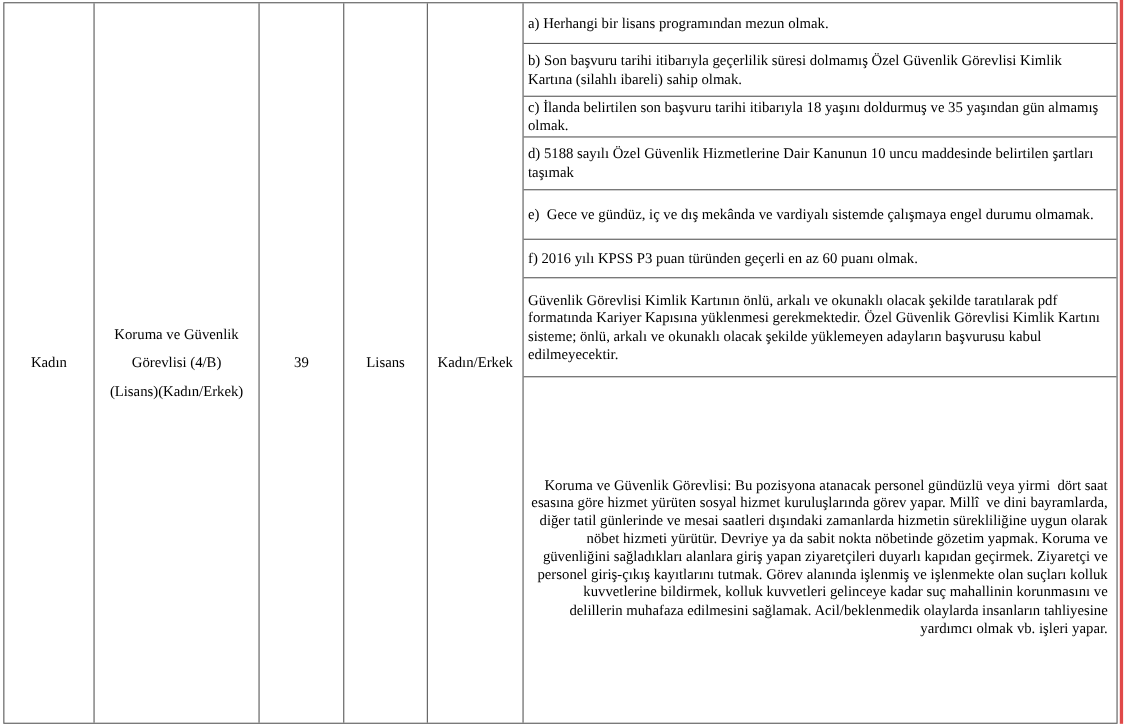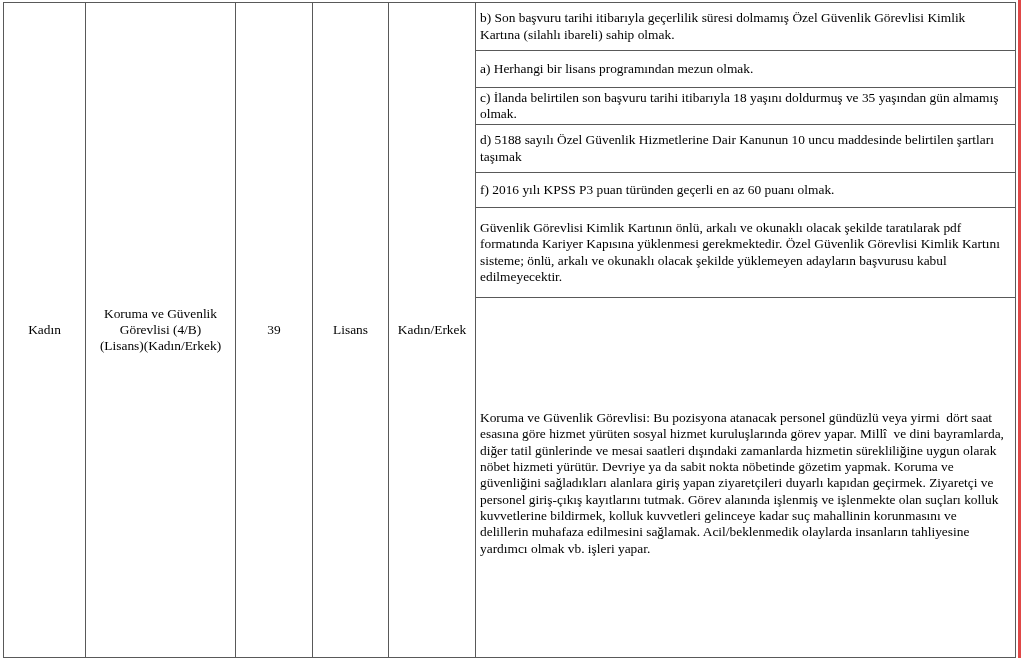--- a/index.html
+++ b/index.html
@@ -27,21 +27,21 @@
   }
   .cell {
     position: absolute;
     top: 0;
     height: 100%;
     border-right: 1px solid #595959;
     display: flex;
     align-items: center;
     justify-content: center;
     text-align: center;
-    line-height: 16px;
+    line-height: 26px;
     white-space: pre-wrap;
   }
   .col1 { left: 0;     width: 82px;  }
   .col2 { left: 82px;  width: 150px; padding: 0 6px; }
   .col3 { left: 232px; width: 77px;  }
   .col4 { left: 309px; width: 76px;  }
   .col5 { left: 385px; width: 87px;  }
   .rightcol {
     position: absolute;
     left: 472px;
@@ -58,21 +58,21 @@
     border-bottom: 1px solid #595959;
     white-space: pre-wrap;
   }
   .r-a { height: 37px; }
   .r-b { height: 48px; }
   .r-c { height: 37px; }
   .r-d { height: 48px; }
   .r-e { height: 45px; }
   .r-f { height: 35px; }
   .r-note { height: 90px; }
-  .r-job { flex: 1; border-bottom: none; padding-top: 14px; }
+  .r-job { flex: 1; border-bottom: none; padding-top: 14px; text-align: right; }
   .u { }
   .red-line {
     position: absolute;
     left: 1018px;
     top: 0;
     width: 3px;
     height: 658px;
   }
 </style>
 </head>
@@ -97,31 +97,34 @@
 
     <div class="cell col5">
       <span>Kadın/Erkek</span>
     </div>
 
     <div class="cell col4">
       <span>Lisans</span>
     </div>
 
     <div class="rightcol">
+      <div class="req r-a">
+        <span>a) Herhangi bir lisans programından mezun olmak.</span>
+      </div>
       <div class="req r-b">
         <span>b) Son başvuru tarihi itibarıyla geçerlilik süresi dolmamış Özel Güvenlik Görevlisi Kimlik Kartına (silahlı ibareli) sahip olmak.</span>
-      </div>
-      <div class="req r-a">
-        <span>a) Herhangi bir lisans programından mezun olmak.</span>
       </div>
       <div class="req r-c">
         <span>c) İlanda belirtilen son başvuru tarihi itibarıyla 18 yaşını doldurmuş ve 35 yaşından gün almamış olmak.</span>
       </div>
       <div class="req r-d">
         <span>d) 5188 sayılı Özel Güvenlik Hizmetlerine Dair Kanunun 10 uncu maddesinde belirtilen şartları taşımak</span>
+      </div>
+      <div class="req r-e">
+        <span>e)  Gece ve gündüz, iç ve dış mekânda ve vardiyalı sistemde çalışmaya engel durumu olmamak.</span>
       </div>
       <div class="req r-f">
         <span>f) 2016 yılı KPSS P3 puan türünden geçerli en az 60 puanı olmak.</span>
       </div>
       <div class="req r-note">
         <span><span>Güvenlik Görevlisi Kimlik Kartının </span><span class="u">önlü</span><span>, </span><span class="u">arkalı</span><span> ve </span><span class="u">okunaklı</span><span> olacak şekilde taratılarak pdf formatında Kariyer Kapısına yüklenmesi gerekmektedir. Özel Güvenlik Görevlisi Kimlik Kartını sisteme; </span><span class="u">önlü</span><span>, </span><span class="u">arkalı</span><span> ve </span><span class="u">okunaklı</span><span> olacak şekilde yüklemeyen adayların başvurusu kabul edilmeyecektir.</span></span>
       </div>
       <div class="req r-job">
         <span>Koruma ve Güvenlik Görevlisi: Bu pozisyona atanacak personel gündüzlü veya yirmi  dört saat esasına göre hizmet yürüten sosyal hizmet kuruluşlarında görev yapar. Millî  ve dini bayramlarda, diğer tatil günlerinde ve mesai saatleri dışındaki zamanlarda hizmetin sürekliliğine uygun olarak nöbet hizmeti yürütür. Devriye ya da sabit nokta nöbetinde gözetim yapmak. Koruma ve güvenliğini sağladıkları alanlara giriş yapan ziyaretçileri duyarlı kapıdan geçirmek. Ziyaretçi ve personel giriş-çıkış kayıtlarını tutmak. Görev alanında işlenmiş ve işlenmekte olan suçları kolluk kuvvetlerine bildirmek, kolluk kuvvetleri gelinceye kadar suç mahallinin korunmasını ve delillerin muhafaza edilmesini sağlamak. Acil/beklenmedik olaylarda insanların tahliyesine yardımcı olmak vb. işleri yapar.</span>
       </div>

